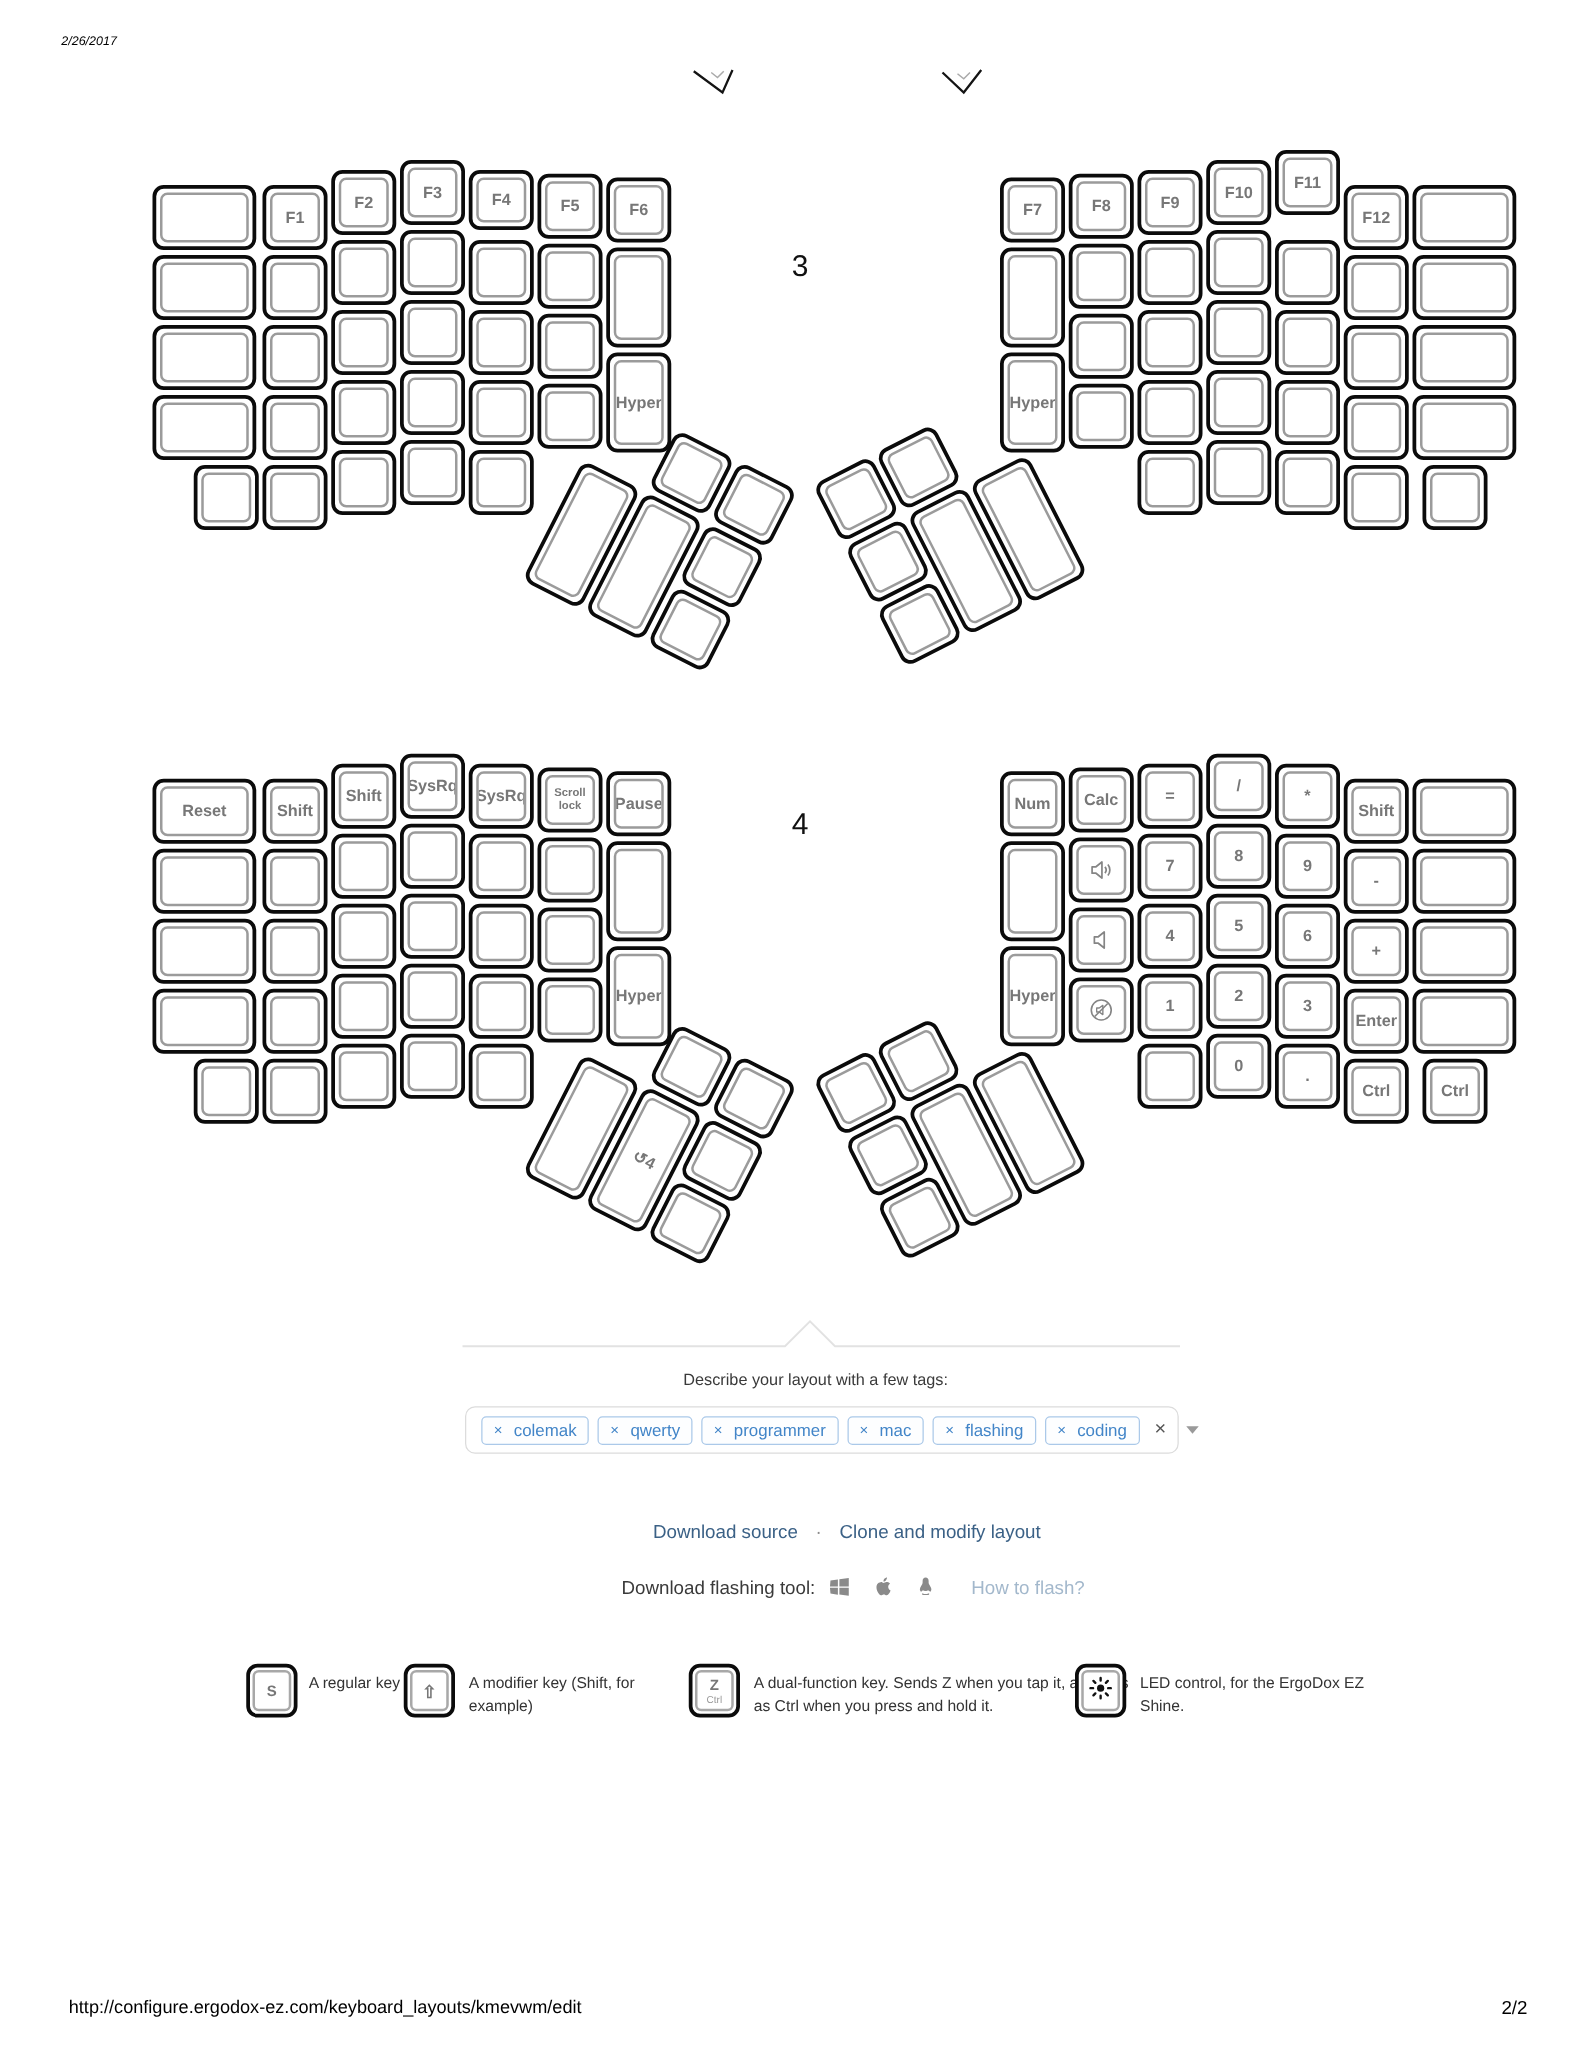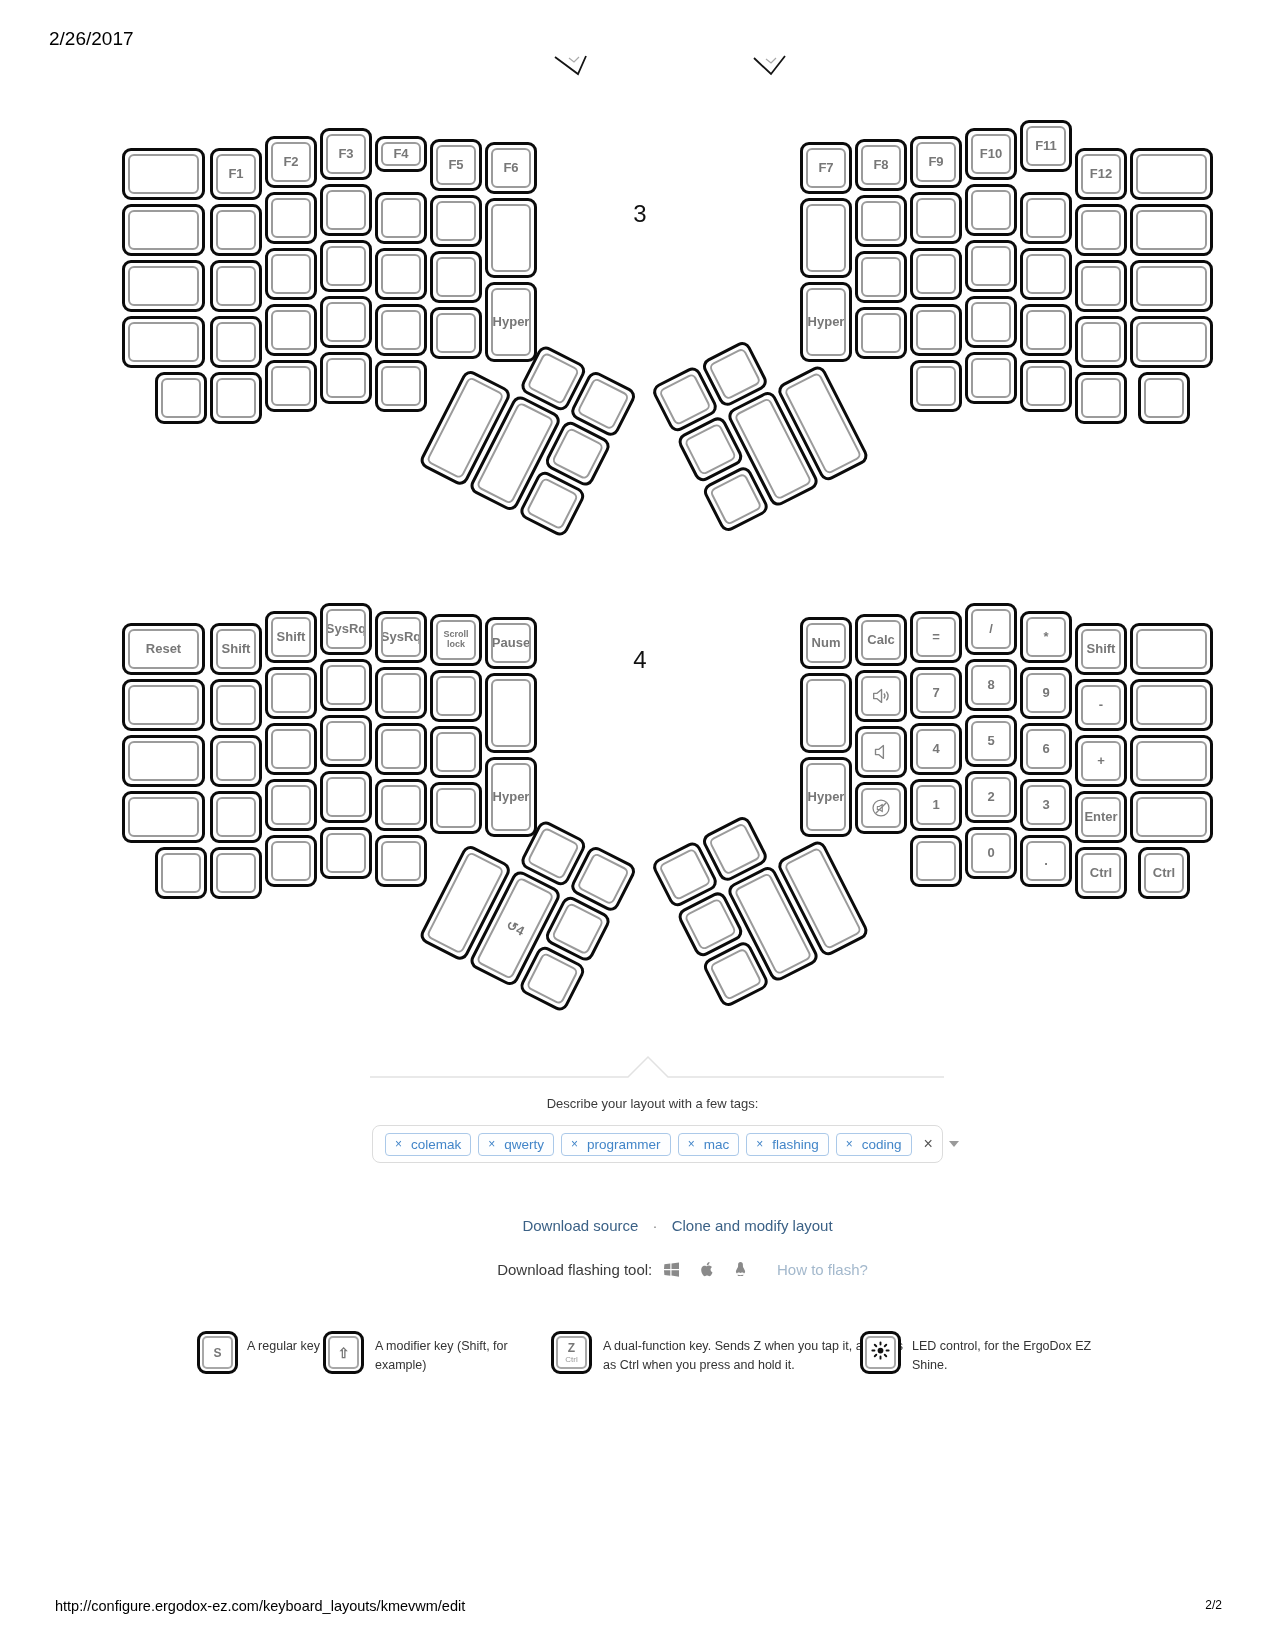--- a/index.html
+++ b/index.html
@@ -1,19 +1,19 @@
 <!DOCTYPE html>
 <html><head>
 <meta charset="utf-8">
 <style>
   html,body{margin:0;padding:0;background:#fff;}
   .page{position:relative;width:1275px;height:1650px;background:#fff;overflow:hidden;
         font-family:"Liberation Sans",sans-serif;}
   .abs{position:absolute;}
-  .hdr{font-size:19px;color:#000;}
+  .hdr{font-size:10px;color:#000;font-style:italic;}
   .hdr-title{left:0;top:28px;width:1275px;text-align:center;}
   .hdr-date{left:49px;top:28px;}
 
   
   .key{position:absolute;box-sizing:border-box;background:#fff;border:3px solid #0b0b0b;border-radius:9px;}
   .cap{position:absolute;left:3px;right:3px;top:3px;bottom:3px;border:2px solid #9b9b9b;border-radius:6px;
        display:flex;align-items:center;justify-content:center;overflow:hidden;background:#fff;}
   .klabel{font-weight:bold;font-size:13px;color:#777;text-align:center;line-height:1.08;padding:0 2px;}
   .klabel.sm{font-size:9px;}
   .kicon{display:flex;align-items:center;justify-content:center;}
@@ -44,21 +44,21 @@
   .howlink{color:#a3b8cc;margin-left:18px;}
 
   .lkey{position:absolute;width:41px;height:43px;border:3px solid #0b0b0b;border-radius:9px;background:#fff;box-sizing:border-box;}
   .lcap{position:absolute;left:2px;right:2px;top:2px;bottom:2px;border:2px solid #a8a8a8;border-radius:5px;
         display:flex;flex-direction:column;align-items:center;justify-content:center;background:#fff;}
   .lkl{font-weight:bold;font-size:12px;color:#777;line-height:1;}
   .lks{font-size:8px;color:#999;margin-top:2px;line-height:1;}
   .ldesc{position:absolute;font-size:12.5px;color:#333;line-height:1.55;}
 
   .footer-url{position:absolute;left:55px;top:1598px;font-size:14.5px;color:#000;}
-  .footer-page{position:absolute;right:53px;top:1598px;font-size:12px;color:#000;}
+  .footer-page{position:absolute;right:53px;top:1598px;font-size:15px;color:#000;}
 </style>
 </head>
 <body>
 
 <div class="page">
 
   <div class="abs hdr hdr-date">2/26/2017</div>
 
   <svg class="abs" style="left:540px;top:49px" width="260" height="32">
     <path d="M15,8 L38,25 L46,7" fill="none" stroke="#141414" stroke-width="1.8"></path>
@@ -156,21 +156,21 @@
       <div class="key" style="left: 320px; top: 296px; width: 52px; height: 52px;">
         <div class="cap">
           <span class="klabel"></span>
         </div>
       </div>
       <div class="key" style="left: 320px; top: 352px; width: 52px; height: 52px;">
         <div class="cap">
           <span class="klabel"></span>
         </div>
       </div>
-      <div class="key" style="left: 375px; top: 136px; width: 52px; height: 36px;">
+      <div class="key" style="left: 375px; top: 136px; width: 52px; height: 48px;">
         <div class="cap">
           <span class="klabel">F4</span>
         </div>
       </div>
       <div class="key" style="left: 375px; top: 192px; width: 52px; height: 52px;">
         <div class="cap">
           <span class="klabel"></span>
         </div>
       </div>
       <div class="key" style="left: 375px; top: 248px; width: 52px; height: 52px;">

